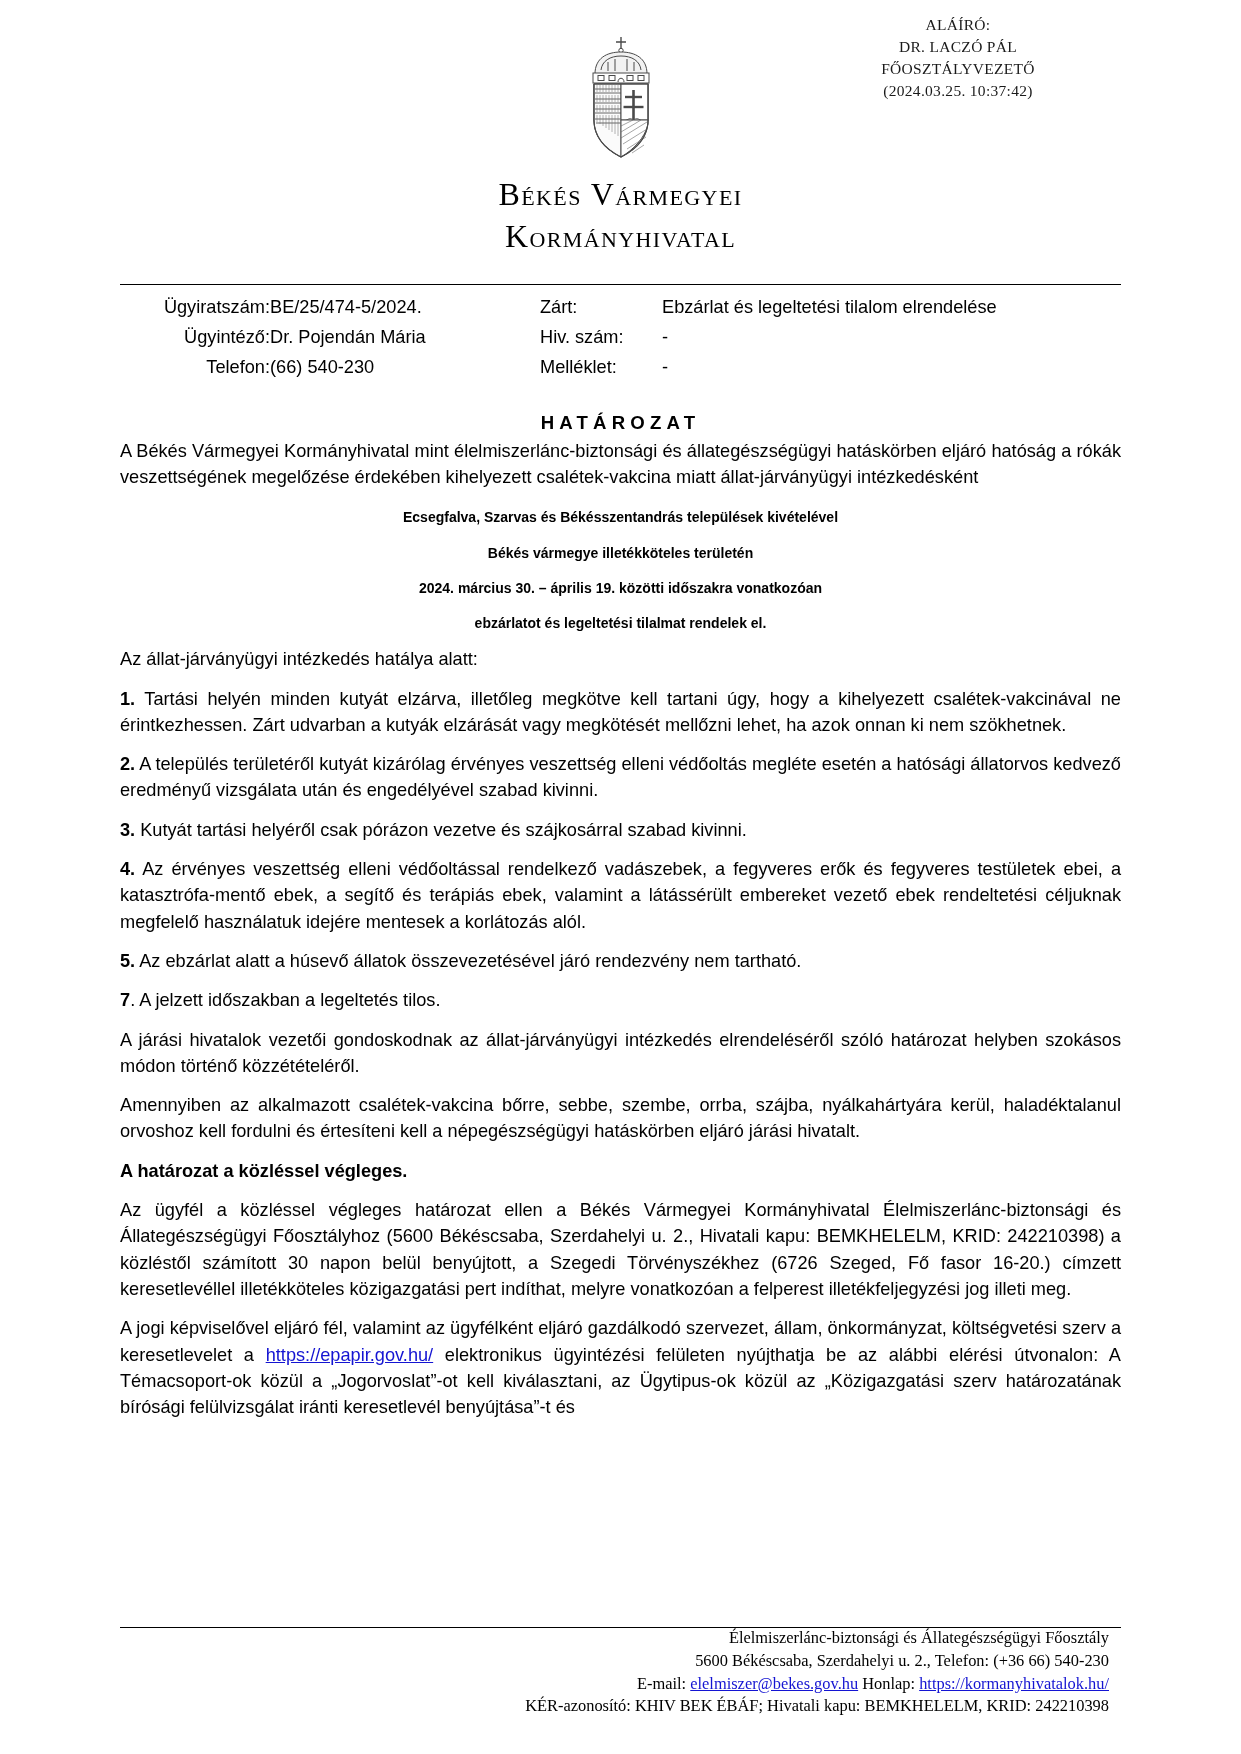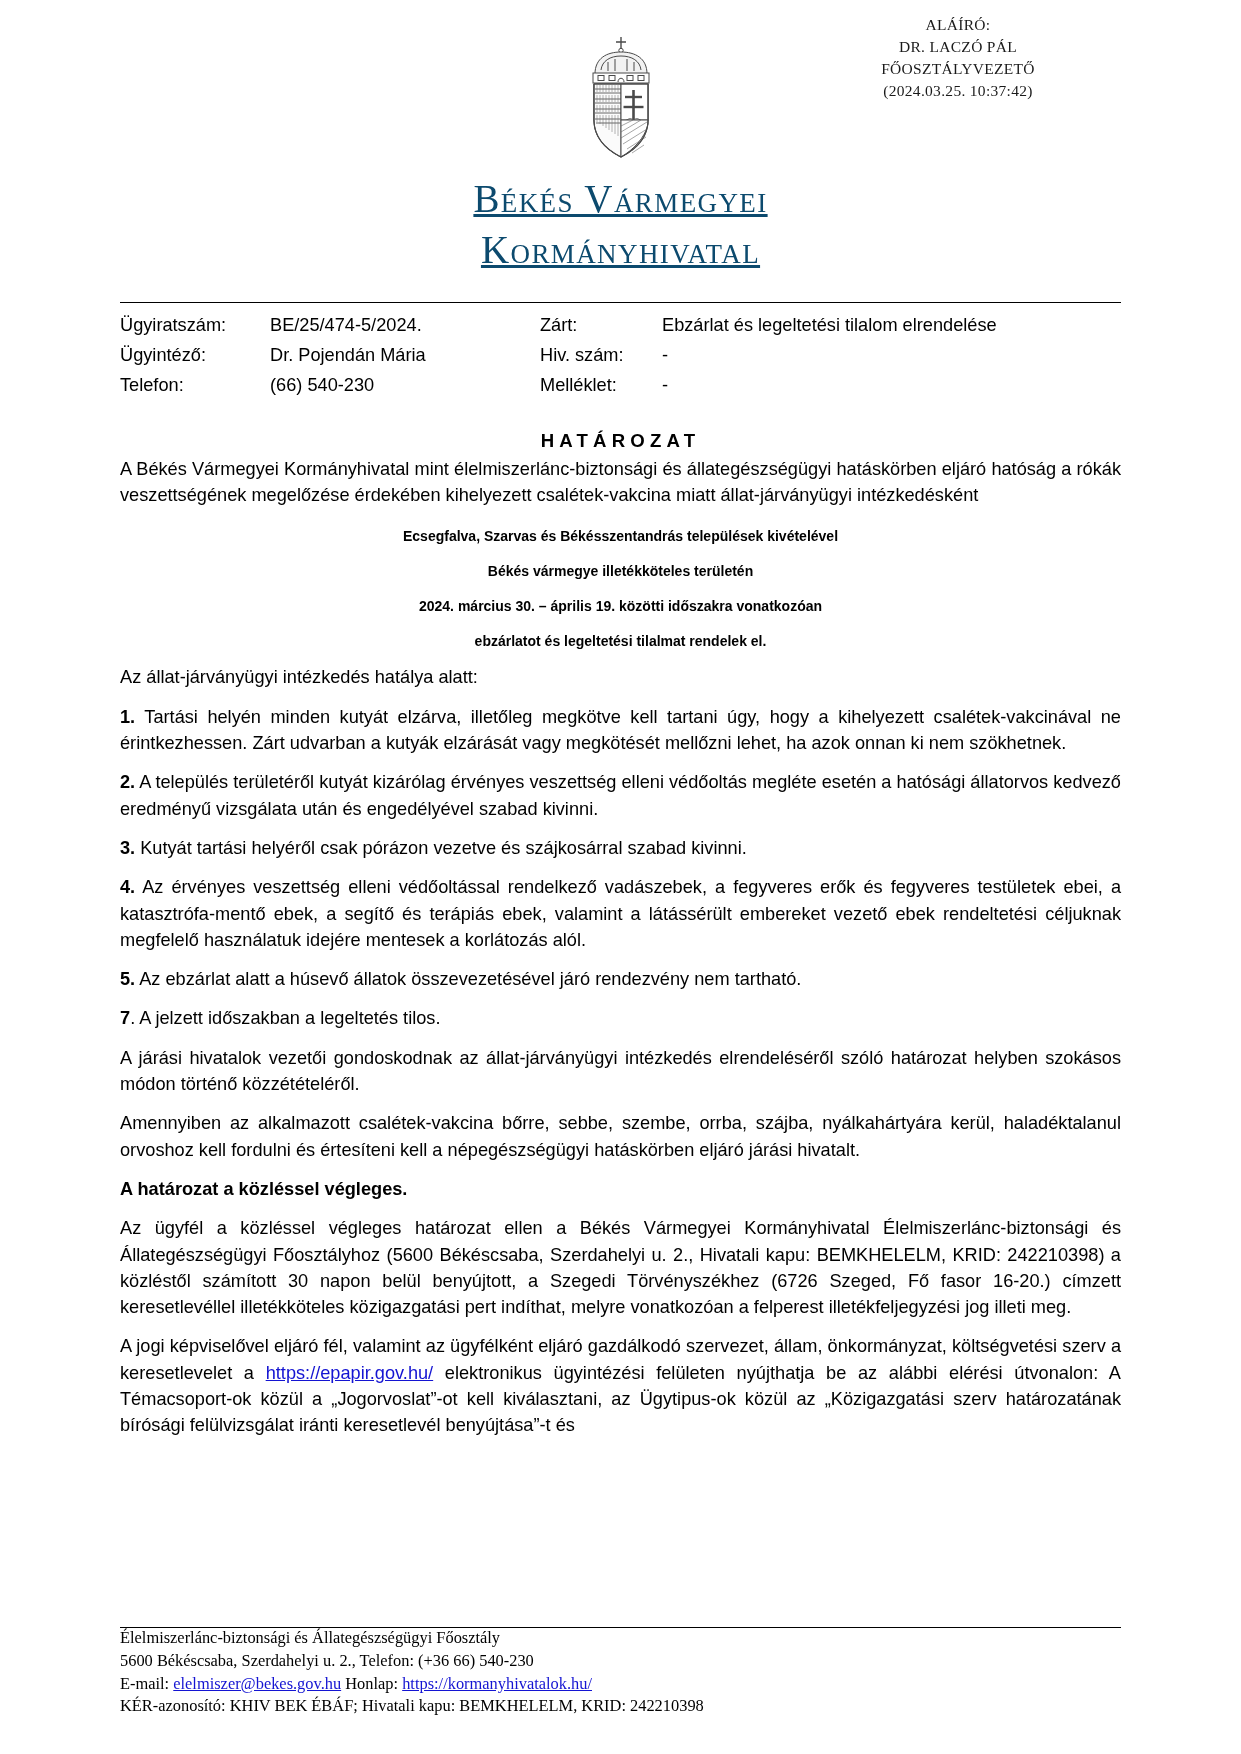--- a/index.html
+++ b/index.html
@@ -46,26 +46,25 @@
   }
   .crest {
     display: block;
     margin: 0 auto;
     width: 92px;
     height: 128px;
   }
   .org-name {
     margin-top: 12px;
     font-family: "Liberation Serif", serif;
-    font-size: 39px;
+    font-size: 32px;
     line-height: 1.30;
     font-variant: small-caps;
     letter-spacing: 1.4px;
-    color: #0c4a6e;
-    text-decoration: underline;
+    color: #000000;
   }
 
   
   .rule-top {
     margin-top: 27px;
     border-top: 1.6px solid #000000;
   }
   .rule-bottom {
     position: absolute;
     left: 120px;
@@ -78,21 +77,21 @@
   .meta {
     margin-top: 13px;
     font-size: 18.2px;
     line-height: 1.0;
   }
   .meta-row {
     display: flex;
     align-items: baseline;
     margin-bottom: 11.5px;
   }
-  .meta-label   { width: 150px; flex: none; }
+  .meta-label   { width: 150px; flex: none; text-align: right; }
   .meta-value   { width: 270px; flex: none; }
   .meta-label2  { width: 122px; flex: none; }
   .meta-value2  { flex: 1 1 auto; }
 
   
   .doc-title {
     margin-top: 36px;
     text-align: center;
     font-size: 18.6px;
     font-weight: bold;
@@ -120,21 +119,21 @@
     color: #1414d2;
     text-decoration: underline;
   }
 
   
   .footer {
     position: absolute;
     left: 120px;
     right: 132px;
     bottom: 36px;
-    text-align: left;
+    text-align: right;
     font-family: "Liberation Serif", serif;
     font-size: 16.4px;
     line-height: 1.38;
     color: #000000;
   }
   .footer div { white-space: nowrap; }
   .footer a {
     color: #1414d2;
     text-decoration: underline;
   }

